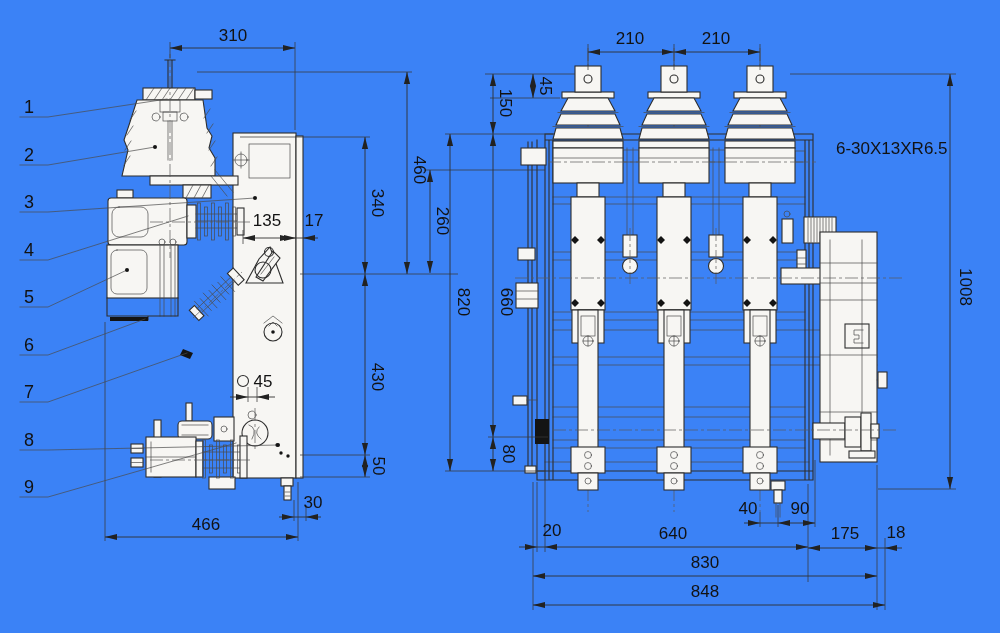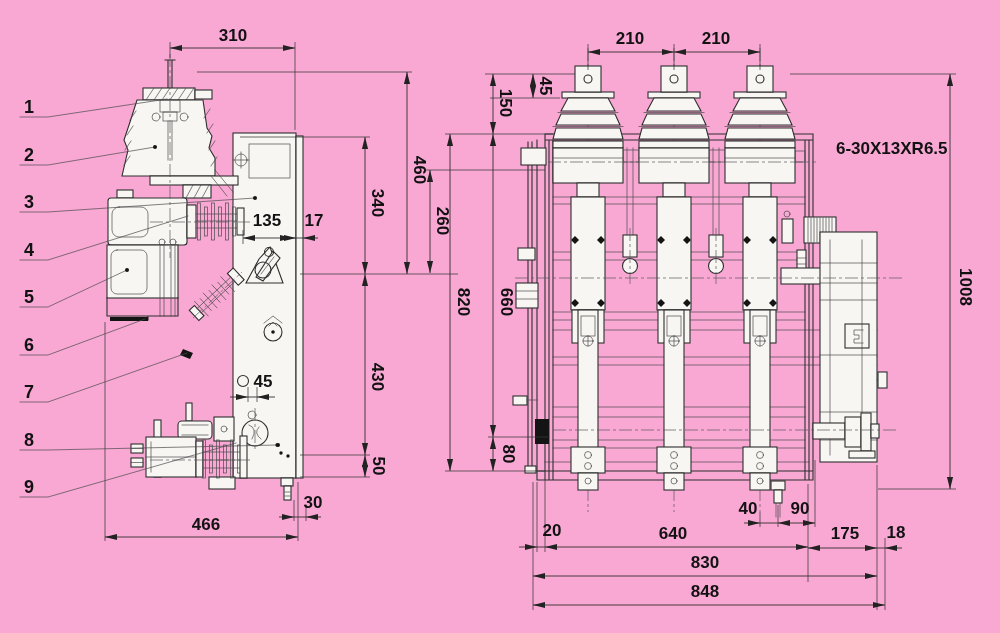--- a/index.html
+++ b/index.html
@@ -1,16 +1,16 @@
 <!DOCTYPE html>
 <html><head>
 <meta charset="utf-8">
 <style>
   html,body{margin:0;padding:0;background:#e9e9e9;}
-  #stage{width:1000px;height:633px;background:#f9a8d4;position:relative;overflow:hidden;font-weight:bold;}
+  #stage{width:1000px;height:633px;background:#3b82f6;position:relative;overflow:hidden;}
   svg{display:block;}
   .ln{stroke:#2e2e2e;stroke-width:1.1;fill:none;stroke-linecap:square;}
   .lt{stroke:#4b4b4b;stroke-width:0.7;fill:none;stroke-linecap:square;}
   .bg{fill:#f7f6f3;}
   .cl{stroke:#5a5a5a;stroke-width:0.7;fill:none;stroke-dasharray:13 3 3 3;}
   .dim{stroke:#303030;stroke-width:0.9;fill:none;}
   .ext{stroke:#3a3a3a;stroke-width:0.75;fill:none;}
   .solid{fill:#141414;stroke:none;}
   text.d{font-family:"Liberation Sans","DejaVu Sans",sans-serif;font-size:17px;fill:#121212;}
   text.c{font-family:"Liberation Sans","DejaVu Sans",sans-serif;font-size:18px;fill:#121212;}

